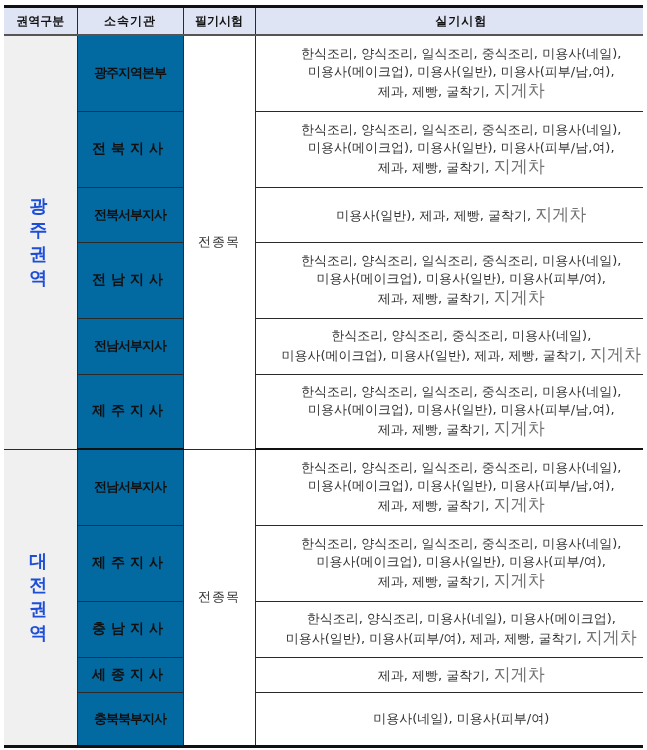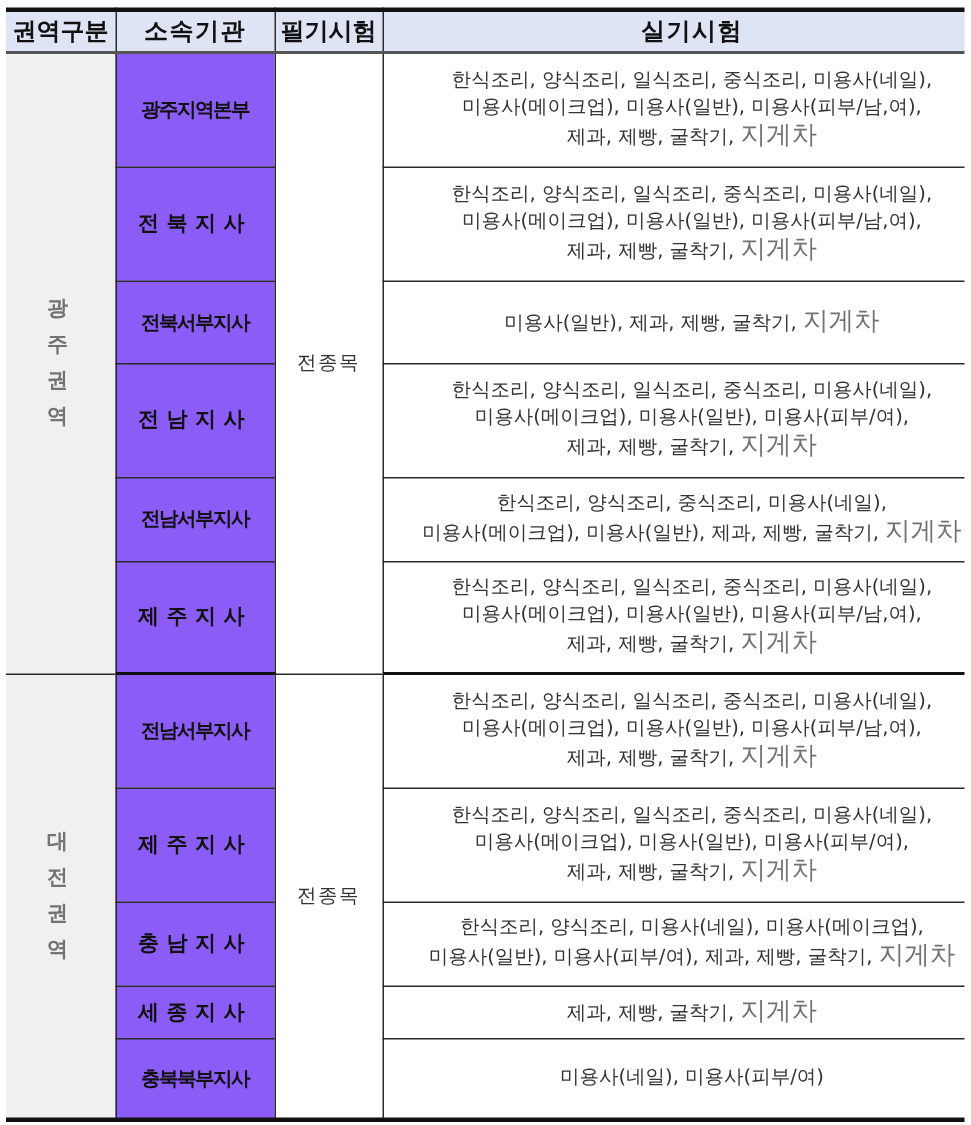--- a/index.html
+++ b/index.html
@@ -9,32 +9,32 @@
       position: absolute; left: 4px; top: 5px;
       width: 639px; border-collapse: collapse; table-layout: fixed;
     }
     table.exam td, table.exam th {
       padding: 0; text-align: center; vertical-align: middle;
       border: 1.5px solid #2a2a2a;
     }
     table.exam { border-top: 3px solid #111; border-bottom: 3px solid #111; }
     table.exam tr:first-child th { border-top: none; }
     table.exam th {
-      background: #dfe4f5; height: 26px; font-weight: bold; font-size: 16px;
+      background: #dfe4f5; height: 26px; font-weight: bold; font-size: 12px;
       color: #111; border-bottom: 2px solid #555; letter-spacing: 1px;
     }
     table.exam th:first-child, table.exam td.region { border-left: none; }
     table.exam th:last-child, table.exam td.practical { border-right: none; padding-left: 24px; }
     td.region {
-      background: #f0f0f0; font-weight: bold; font-size: 14px; color: #737373;
+      background: #f0f0f0; font-weight: bold; font-size: 18px; color: #1d4ed8;
       line-height: 24px;
     }
     td.region .rl { display: block; letter-spacing: 14px; padding-left: 10px; }
     td.agency {
-      background: #8b5cf6; font-weight: bold; font-size: 13px; color: #111;
+      background: #0369a1; font-weight: bold; font-size: 13px; color: #111;
       border-bottom: 2px solid #555;
     }
     td.agency.spaced { letter-spacing: 5px; font-size: 14px; }
     td.agency.compact { letter-spacing: -1px; font-size: 13px; }
     td.written { background: #fff; font-size: 13px; color: #333; letter-spacing: 1px; margin-left: 36px; }
     td.practical {
       background: #fff; font-size: 13px; color: #333; line-height: 18px;
       padding: 0 3px; border-bottom: 2px solid #555; margin-left: 24px;
     }
     td.practical .line { display: block; white-space: nowrap; }

